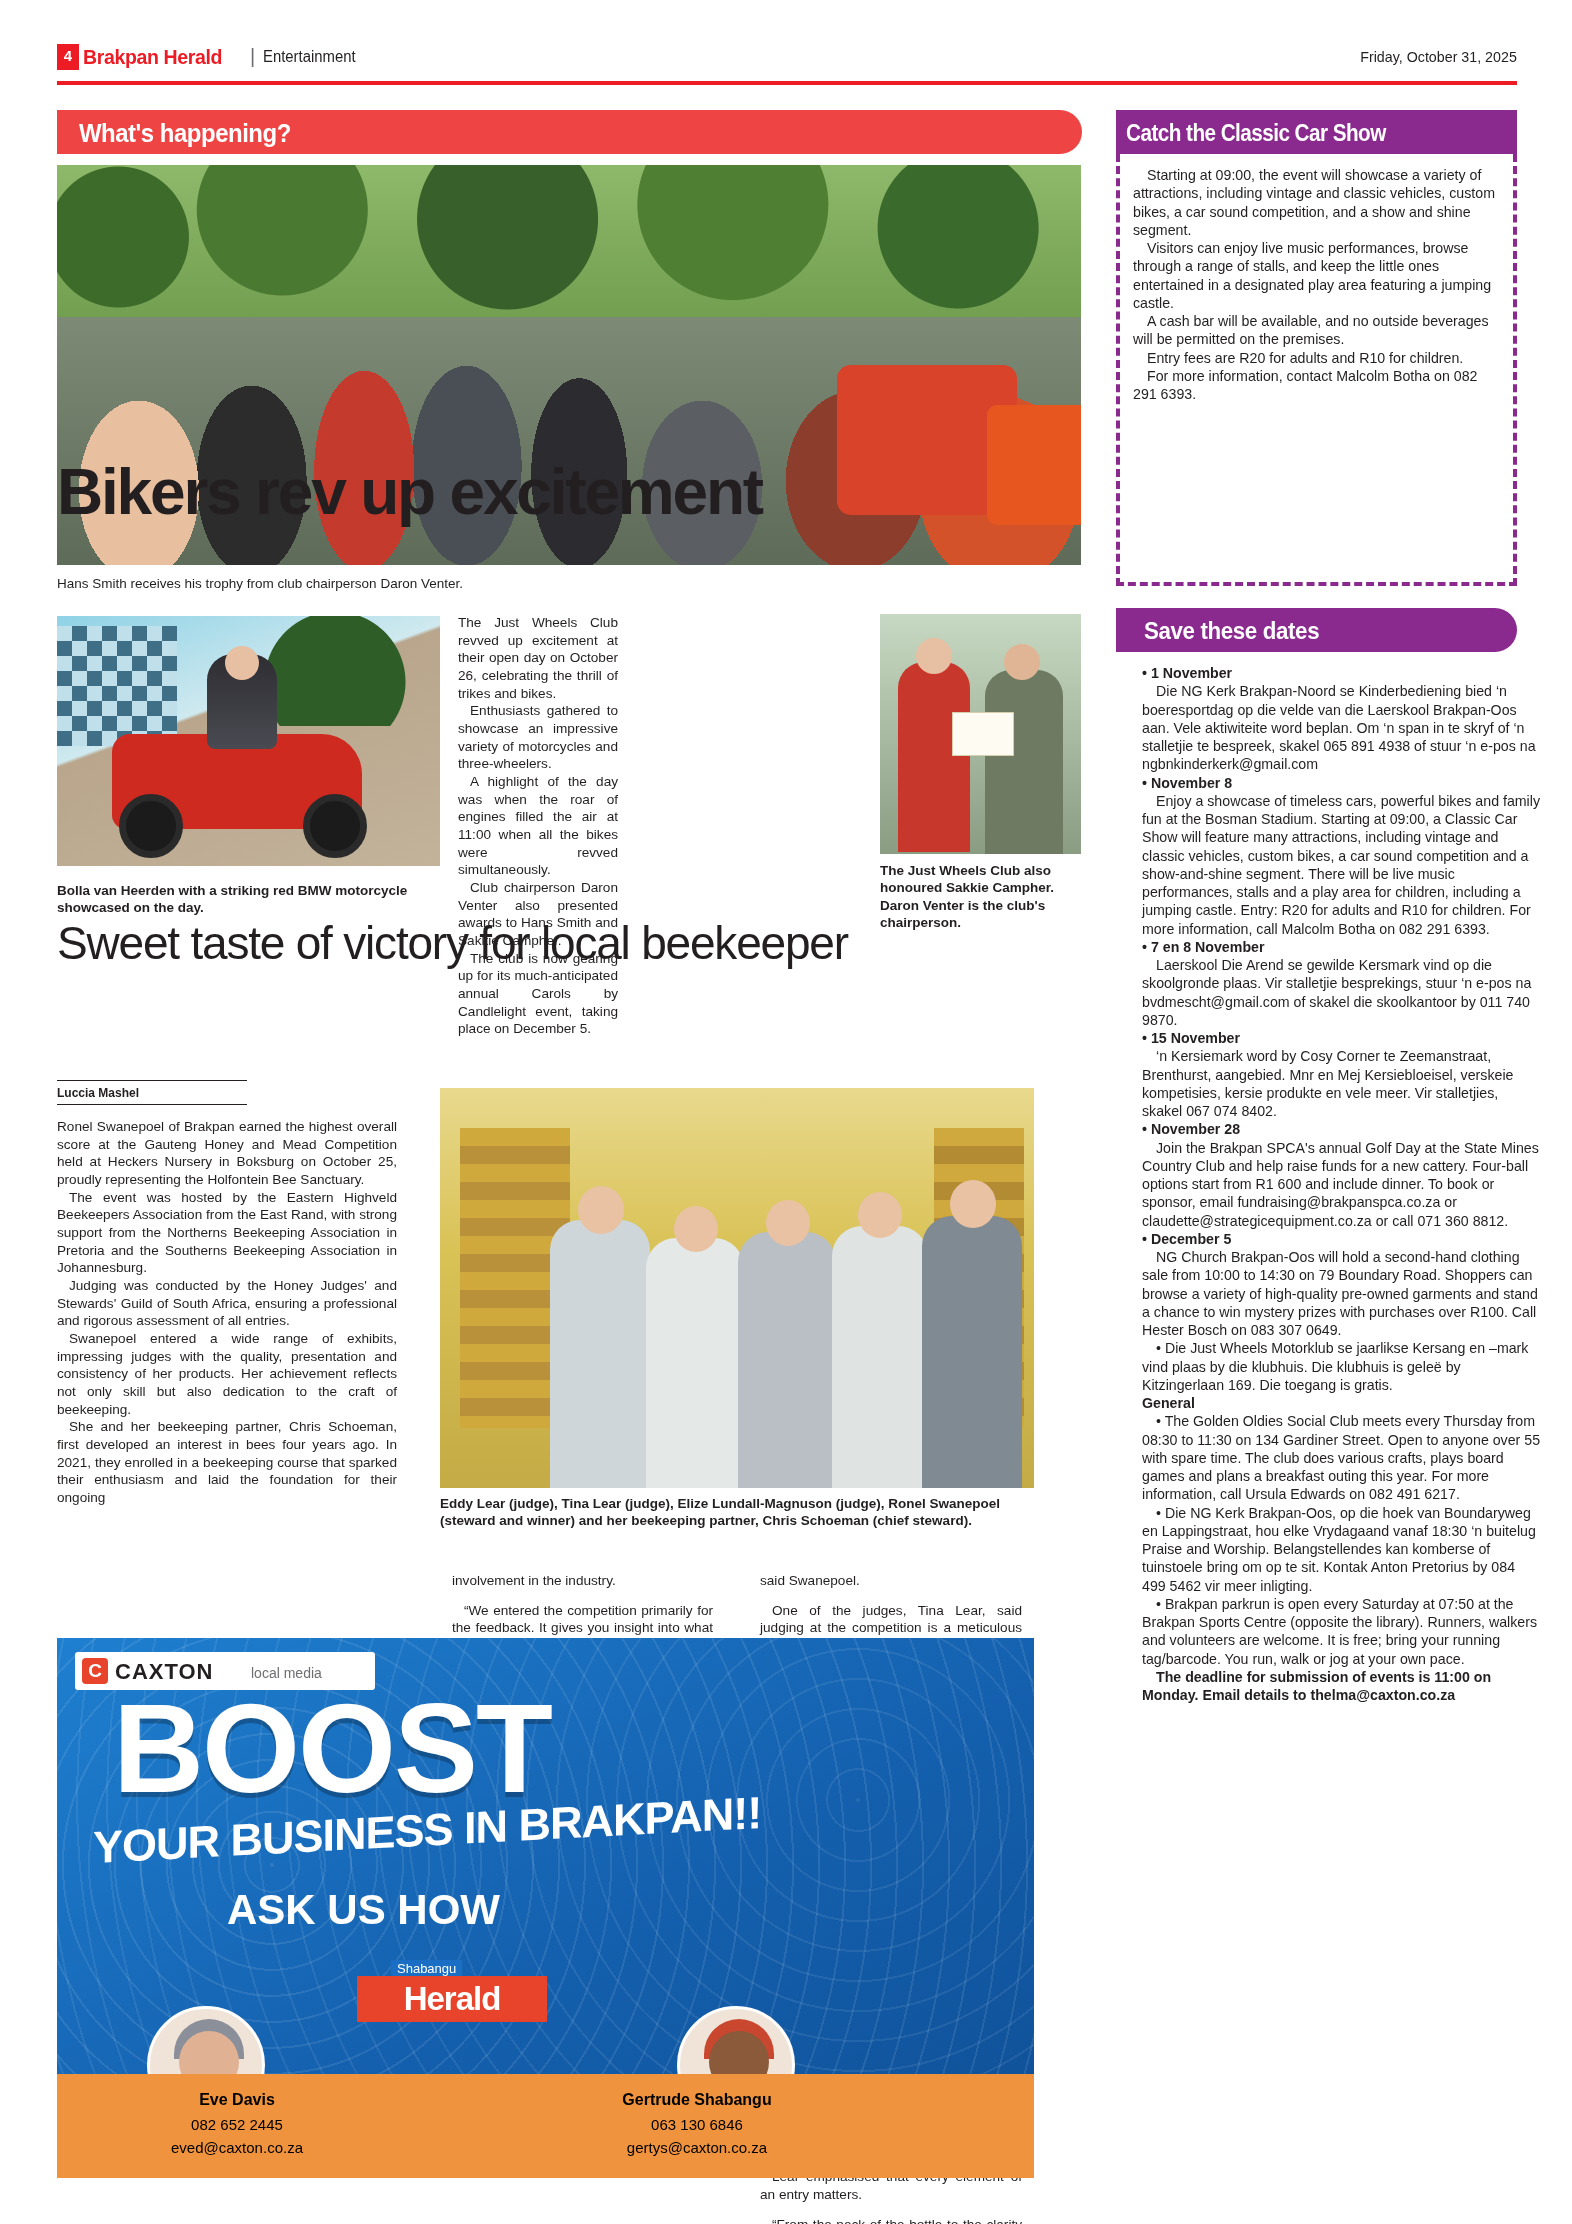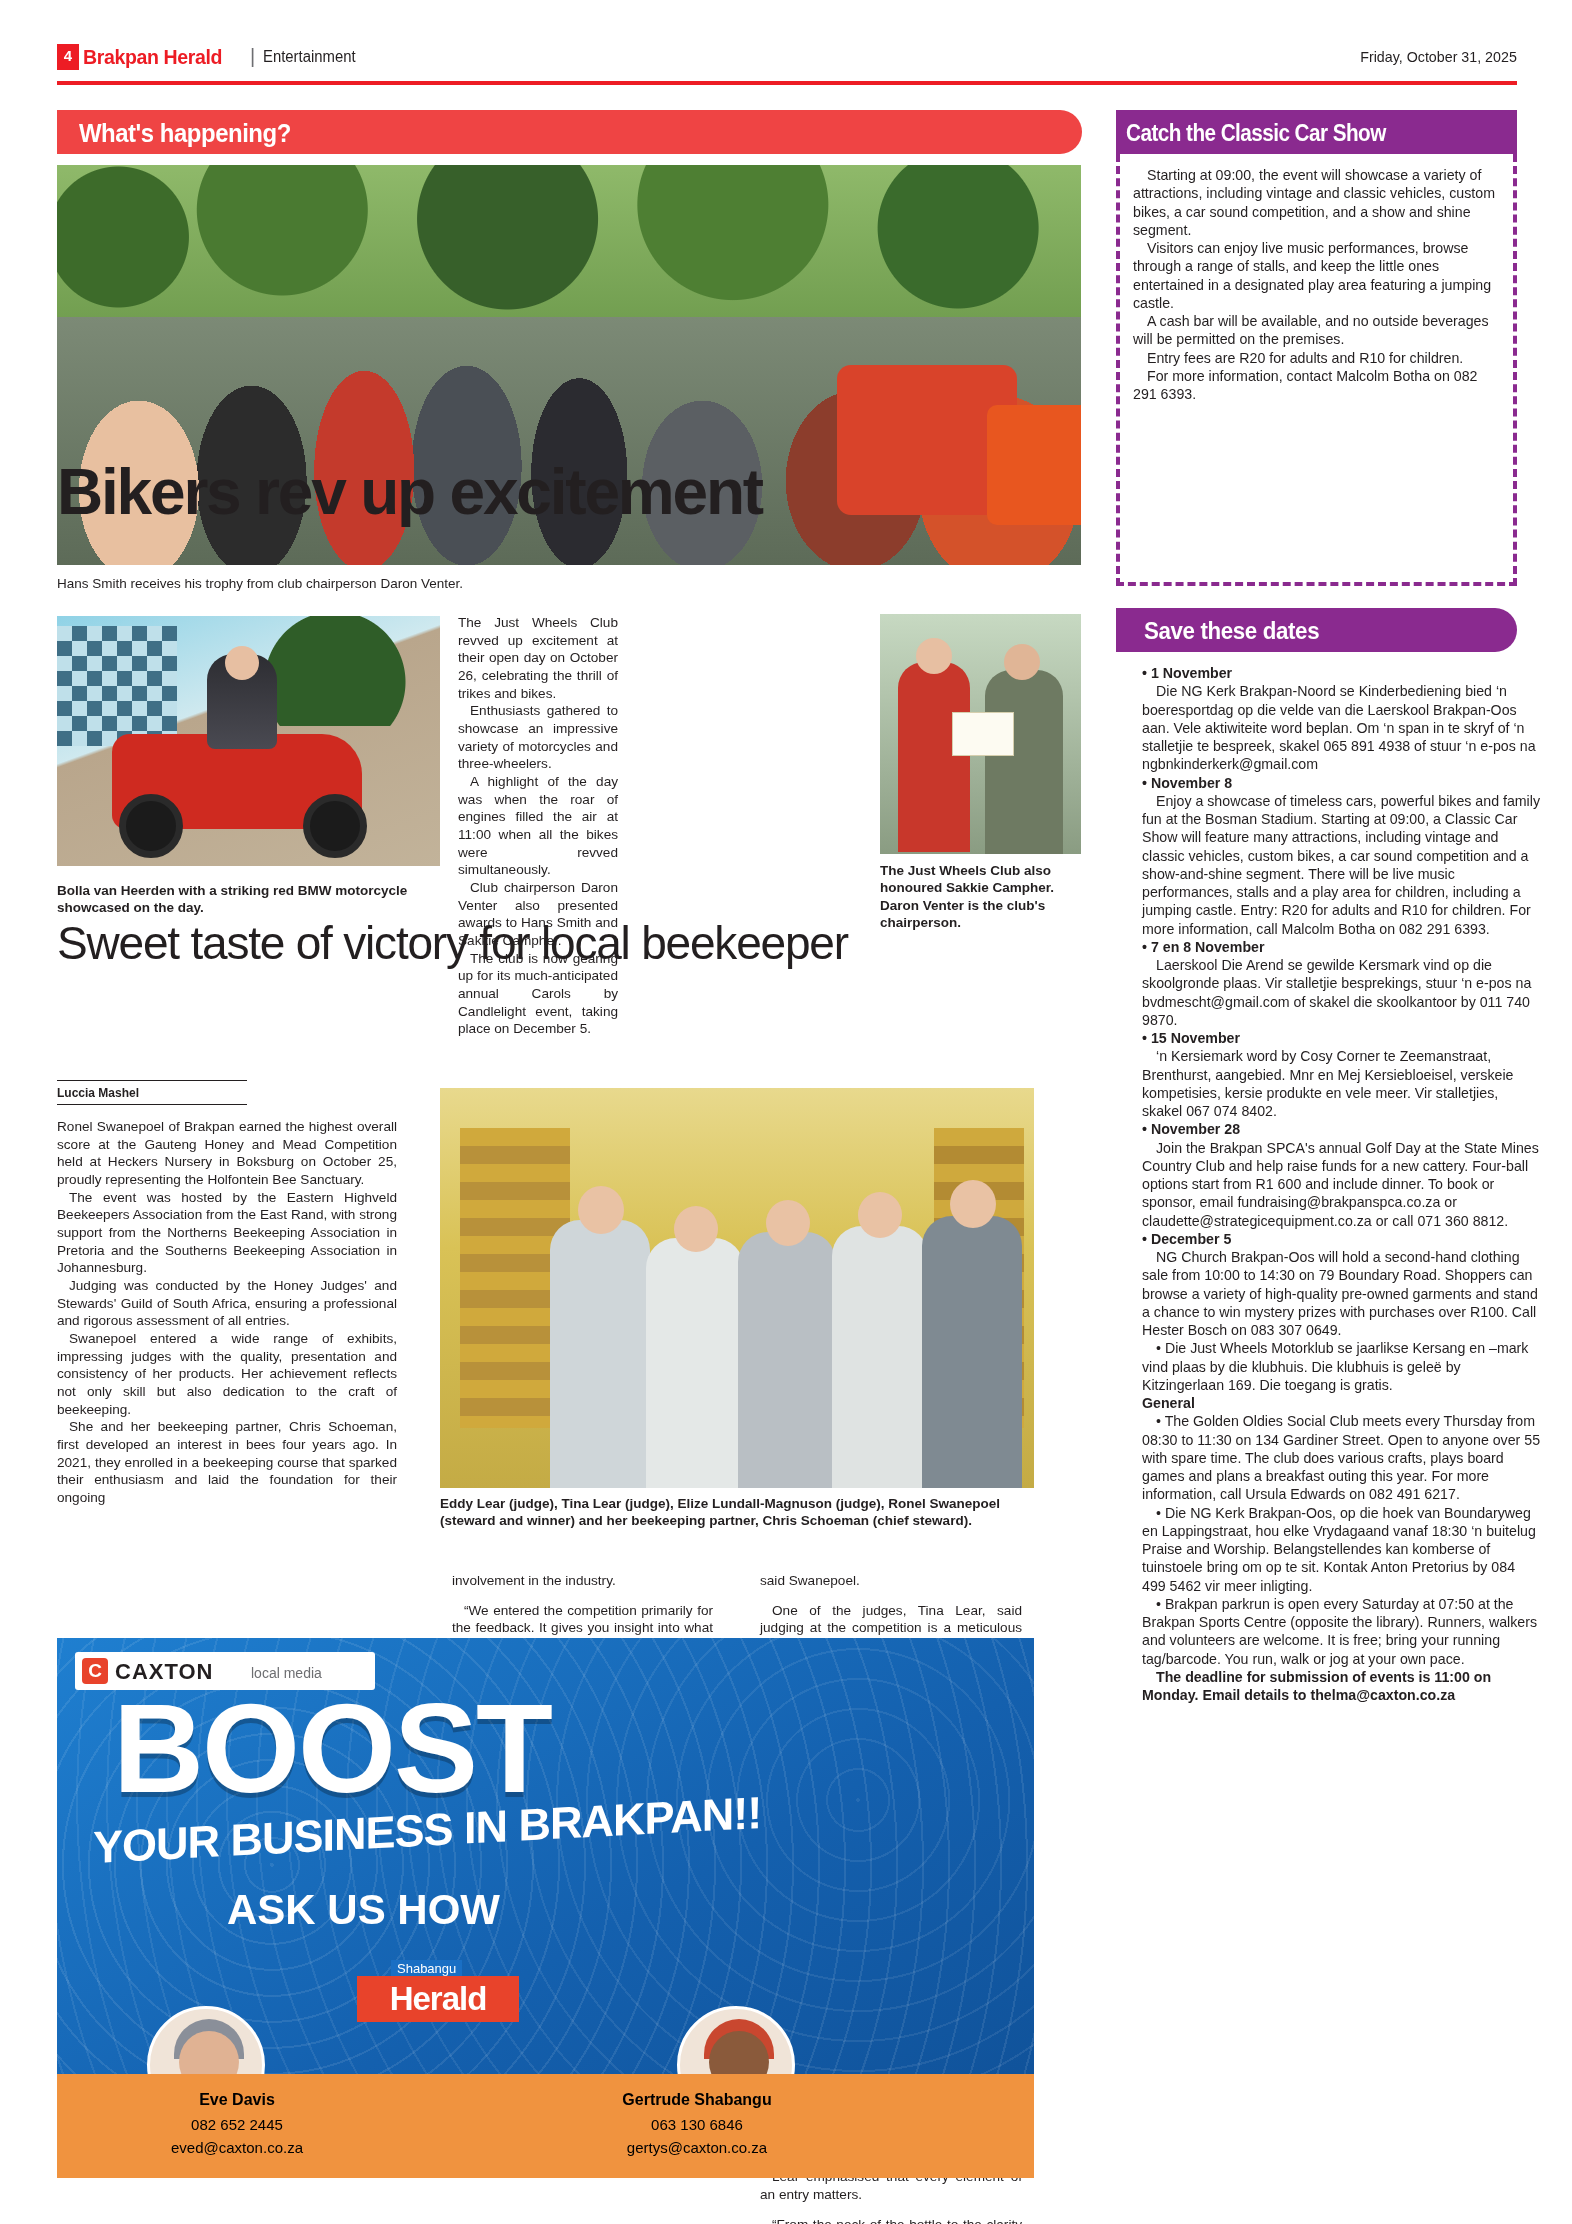--- a/index.html
+++ b/index.html
@@ -191,21 +191,21 @@
       font-size:126px; font-weight:bold; color:#ffffff; letter-spacing:-2px;
       text-shadow:0 5px 0 rgba(0,0,0,.25); line-height:1; }
   .ad-sub { position:absolute; left:36px; top:184px; width:900px;
       font-size:45px; font-weight:bold; color:#ffffff; letter-spacing:-1px;
       transform:skewY(-3deg); transform-origin:left center; }
   .ad-ask { position:absolute; left:170px; top:248px;
       font-size:42px; font-weight:bold; color:#ffffff; letter-spacing:0px; }
   .ad-herald { position:absolute; left:300px; top:322px; width:190px; height:62px; }
   .ad-herald .top { position:absolute; left:34px; top:0; font-size:13px; color:#ffffff;
       background:#1a6fc4; padding:1px 6px; }
-  .ad-herald .box { position:absolute; left:0; top:16px; width:162px; height:46px;
+  .ad-herald .box { position:absolute; left:0; top:16px; width:190px; height:46px;
       background:#e8432b; }
   .ad-herald .box span { color:#ffffff; font-size:33px; font-weight:bold;
       display:block; text-align:center; line-height:46px; letter-spacing:-1px; }
   .ad-avatar { position:absolute; width:118px; height:118px; border-radius:50%;
       background:#f0e4d8; overflow:hidden; border:3px solid #ffffff; }
   .ad-avatar .f { position:absolute; left:29px; top:22px; width:60px; height:62px;
       border-radius:50%; background:#e0b293; }
   .ad-avatar .b { position:absolute; left:14px; top:80px; width:90px; height:50px;
       border-radius:34px 34px 0 0; background:#3a3f4a; }
   .ad-avatar .h { position:absolute; left:24px; top:10px; width:70px; height:40px;

